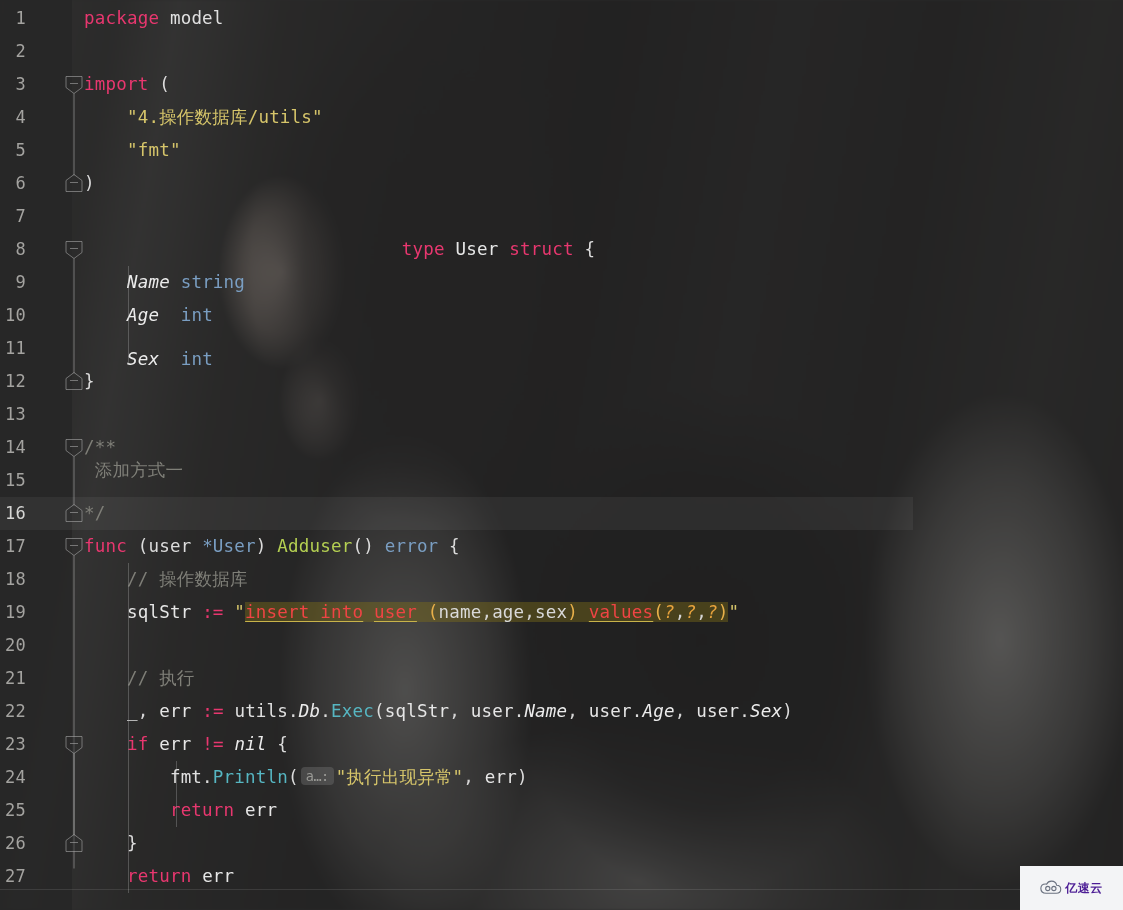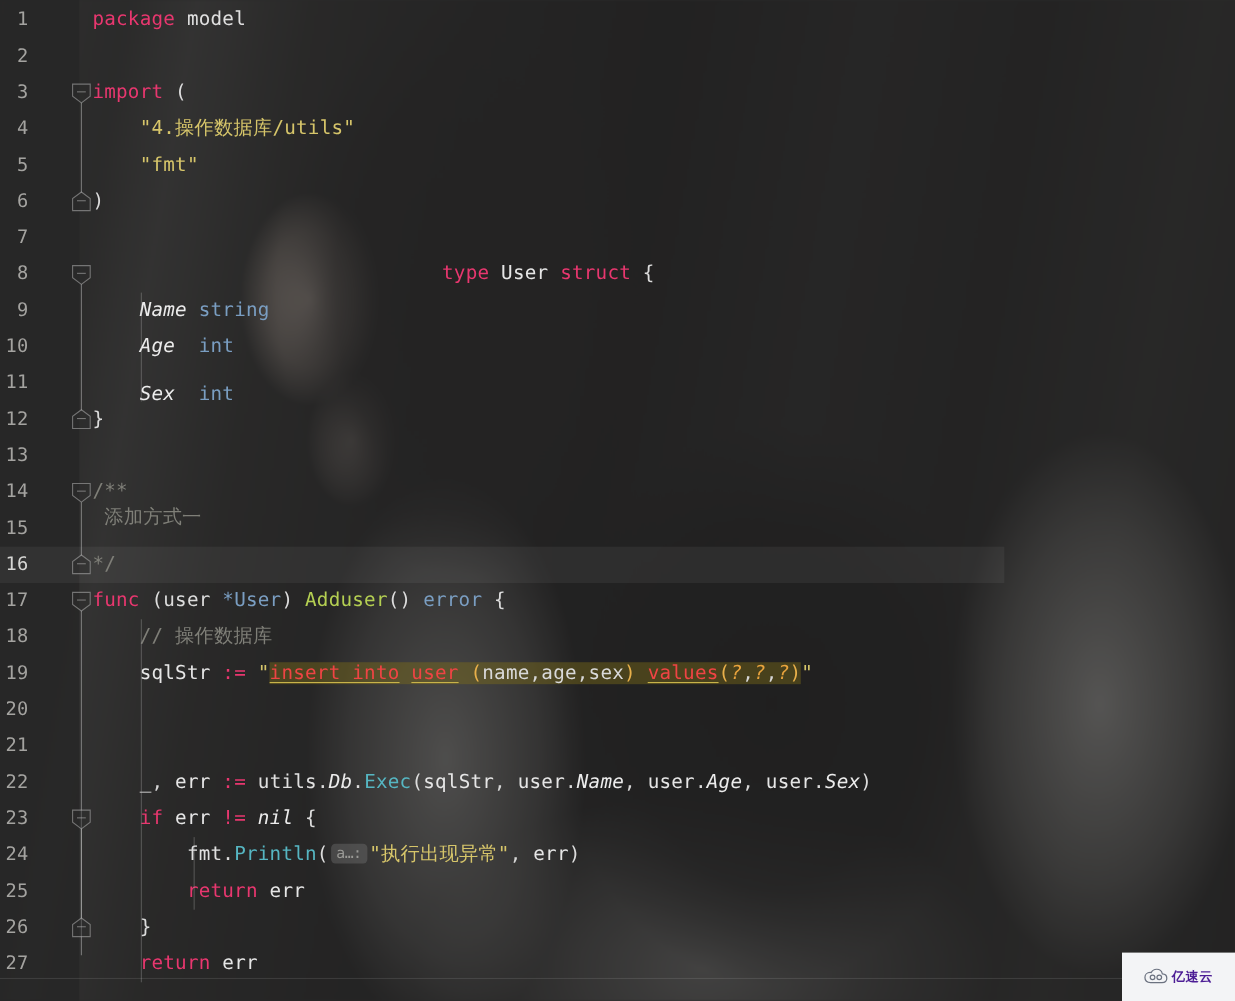--- a/index.html
+++ b/index.html
@@ -241,20 +241,21 @@
       <div class="line" style="top: 343px;"><span class="code">    <span class="field">Sex</span>  <span class="type">int</span></span></div>
       <div class="line" style="top: 365px;"><span class="code"><span class="punct">}</span></span></div>
       <div class="line" style="top: 398px;"><span class="code"></span></div>
       <div class="line" style="top: 431px;"><span class="code"><span class="comment">/**</span></span></div>
       <div class="line" style="top: 454px;"><span class="code"><span class="comment"> </span><span class="comment">添加方式一</span></span></div>
       <div class="line current-line" style="top: 497px;"><span class="code"><span class="comment">*/</span></span></div>
       <div class="line" style="top: 530px;"><span class="code"><span class="keyword">func</span> <span class="punct">(user </span><span class="type">*User</span><span class="punct">) </span><span class="fn">Adduser</span><span class="punct">() </span><span class="type">error</span> <span class="punct">{</span></span></div>
       <div class="line" style="top: 563px;"><span class="code">    <span class="comment">// 操作数据库</span></span></div>
       <div class="line" style="top: 596px;"><span class="code">    <span class="ident">sqlStr</span> <span class="op">:=</span> <span class="str">"</span><span class="sqlwrap"><span class="sqlkw">insert into</span> <span class="sqlkw">user</span> <span class="sqlparen">(</span><span class="sqlid">name</span>,<span class="sqlid">age</span>,<span class="sqlid">sex</span><span class="sqlparen">)</span> <span class="sqlkw">values</span><span class="sqlparen">(</span><span class="sqlq">?</span>,<span class="sqlq">?</span>,<span class="sqlq">?</span><span class="sqlparen">)</span></span><span class="str">"</span></span></div>
       <div class="line" style="top: 629px;"><span class="code"></span></div>
+      <div class="line" style="top: 662px;"><span class="code">    <span class="comment">// 执行</span></span></div>
       <div class="line" style="top: 695px;"><span class="code">    <span class="ident">_</span>, <span class="ident">err</span> <span class="op">:=</span> <span class="pkg">utils</span><span class="punct">.</span><span class="field">Db</span><span class="punct">.</span><span class="method">Exec</span><span class="punct">(</span><span class="ident">sqlStr</span>, <span class="ident">user</span><span class="punct">.</span><span class="field">Name</span>, <span class="ident">user</span><span class="punct">.</span><span class="field">Age</span>, <span class="ident">user</span><span class="punct">.</span><span class="field">Sex</span><span class="punct">)</span></span></div>
       <div class="line" style="top: 728px;"><span class="code">    <span class="keyword">if</span> <span class="ident">err</span> <span class="op">!=</span> <span class="field">nil</span> <span class="punct">{</span></span></div>
       <div class="line" style="top: 761px;"><span class="code">        <span class="pkg">fmt</span><span class="punct">.</span><span class="method">Println</span><span class="punct">(</span><span class="hint">a…:</span><span class="str">"执行出现异常"</span>, <span class="ident">err</span><span class="punct">)</span></span></div>
       <div class="line" style="top: 794px;"><span class="code">        <span class="keyword">return</span> <span class="ident">err</span></span></div>
       <div class="line" style="top: 827px;"><span class="code">    <span class="punct">}</span></span></div>
       <div class="line" style="top: 860px;"><span class="code">    <span class="keyword">return</span> <span class="ident">err</span></span></div>
     </div>
 
   <div id="folds"><svg width="1123" height="910">
         <line x1="74" x2="74" y1="93.5" y2="175.5" stroke="rgba(178,178,178,0.55)" stroke-width="1"></line>

